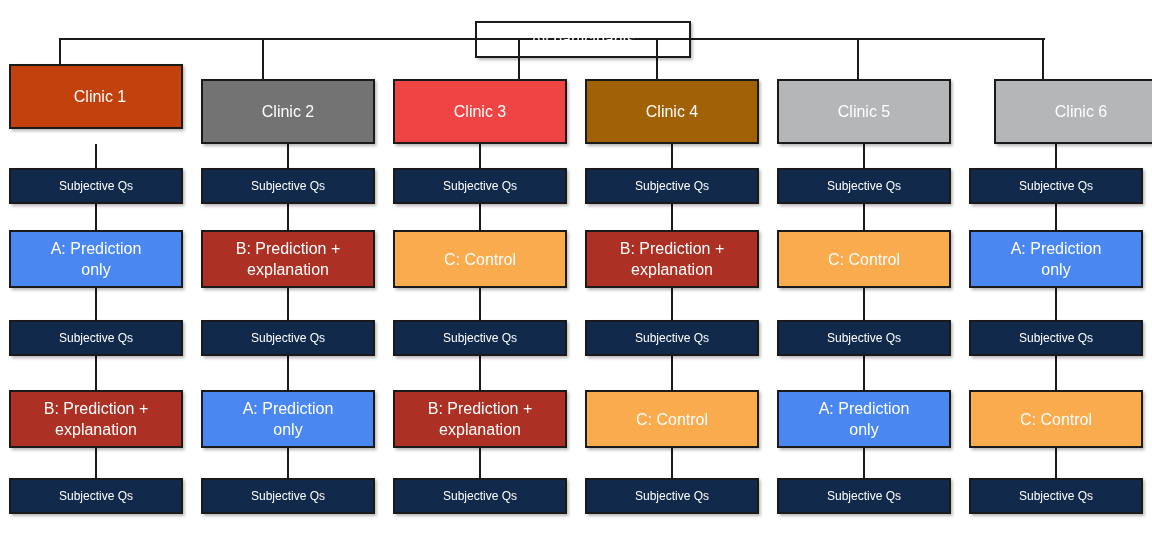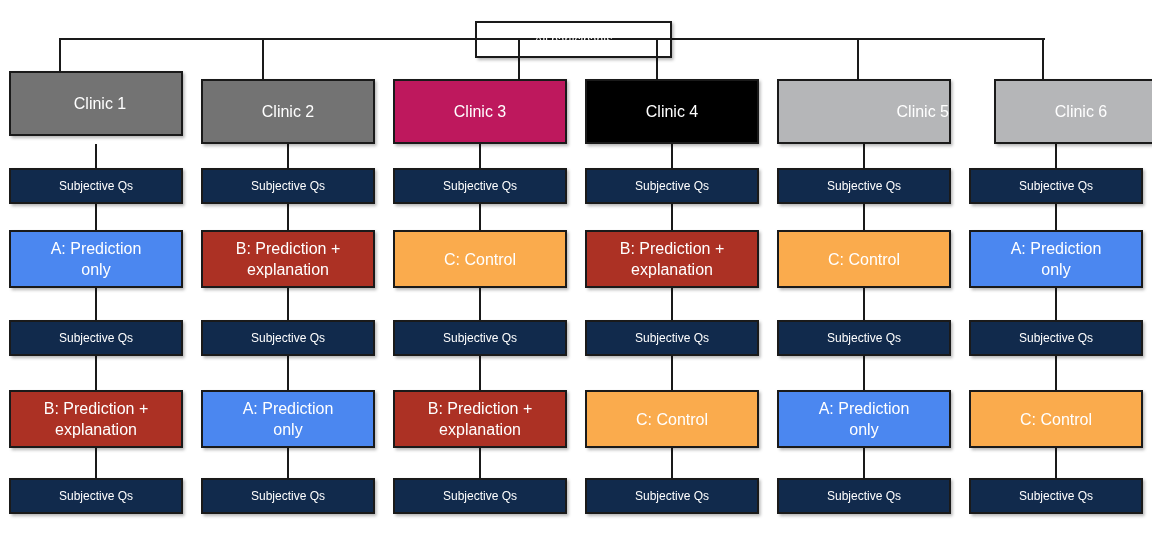--- a/index.html
+++ b/index.html
@@ -21,22 +21,22 @@
     border: 2px solid #1a1a1a;
     color: #ffffff;
     display: flex;
     align-items: center;
     justify-content: center;
     text-align: center;
     z-index: 2;
     box-shadow: 1.5px 2px 3px rgba(0,0,0,0.30);
   }
   .root-box {
-    left: 475px; top: 21px; width: 197px; height: 37px;
-    font-size: 12px;
+    left: 475px; top: 21px; width: 216px; height: 37px;
+    font-size: 16px;
     z-index: 3;
   }
   .clinic-box   { height: 65px; font-size: 16px; }
   .survey-box   { height: 36px; font-size: 12px; }
   .cond-box     { height: 58px; font-size: 16px; line-height: 21px; white-space: pre-line; }
   .connector {
     position: absolute;
     background: #1a1a1a;
     z-index: 1;
   }
@@ -51,21 +51,21 @@
     <span>All participants</span>
   </div>
   <div>
       <div class="connector h-line" style="left: 60px; top: 38px; width: 985px;"></div>
       <div class="connector v-line" style="left: 59px; top: 38px; height: 43px;"></div>
       <div class="connector v-line" style="left: 95px; top: 144px; height: 24px;"></div>
       <div class="connector v-line" style="left: 95px; top: 203px; height: 27px;"></div>
       <div class="connector v-line" style="left: 95px; top: 288px; height: 32px;"></div>
       <div class="connector v-line" style="left: 95px; top: 356px; height: 34px;"></div>
       <div class="connector v-line" style="left: 95px; top: 448px; height: 30px;"></div>
-      <div class="box clinic-box" style="left: 9px; top: 71px; width: 174px; background: #737373; padding-left: 8px;">
+      <div class="box clinic-box" style="left: 9px; top: 64px; width: 174px; background: #c2410c; padding-left: 8px;">
         <span>Clinic 1</span>
       </div>
       <div class="box survey-box" style="left: 9px; top: 168px; width: 174px; background: rgb(17, 42, 76);">
         <span>Subjective Qs</span>
       </div>
       <div class="box survey-box" style="left: 9px; top: 320px; width: 174px; background: rgb(17, 42, 76);">
         <span>Subjective Qs</span>
       </div>
       <div class="box survey-box" style="left: 9px; top: 478px; width: 174px; background: rgb(17, 42, 76);">
         <span>Subjective Qs</span>
@@ -95,63 +95,63 @@
       <div class="box cond-box" style="left: 201px; top: 230px; width: 174px; background: rgb(172, 49, 36);"><span>B: Prediction +
 explanation</span></div>
       <div class="box cond-box" style="left: 201px; top: 390px; width: 174px; background: rgb(75, 135, 240);"><span>A: Prediction
 only</span></div>
       <div class="connector v-line" style="left: 518px; top: 38px; height: 43px;"></div>
       <div class="connector v-line" style="left: 479px; top: 144px; height: 24px;"></div>
       <div class="connector v-line" style="left: 479px; top: 203px; height: 27px;"></div>
       <div class="connector v-line" style="left: 479px; top: 288px; height: 32px;"></div>
       <div class="connector v-line" style="left: 479px; top: 356px; height: 34px;"></div>
       <div class="connector v-line" style="left: 479px; top: 448px; height: 30px;"></div>
-      <div class="box clinic-box" style="left: 393px; top: 79px; width: 174px; background: #be185d;">
+      <div class="box clinic-box" style="left: 393px; top: 79px; width: 174px; background: #ef4444;">
         <span>Clinic 3</span>
       </div>
       <div class="box survey-box" style="left: 393px; top: 168px; width: 174px; background: rgb(17, 42, 76);">
         <span>Subjective Qs</span>
       </div>
       <div class="box survey-box" style="left: 393px; top: 320px; width: 174px; background: rgb(17, 42, 76);">
         <span>Subjective Qs</span>
       </div>
       <div class="box survey-box" style="left: 393px; top: 478px; width: 174px; background: rgb(17, 42, 76);">
         <span>Subjective Qs</span>
       </div>
       <div class="box cond-box" style="left: 393px; top: 230px; width: 174px; background: rgb(250, 171, 77);"><span>C: Control</span></div>
       <div class="box cond-box" style="left: 393px; top: 390px; width: 174px; background: rgb(172, 49, 36);"><span>B: Prediction +
 explanation</span></div>
       <div class="connector v-line" style="left: 656px; top: 38px; height: 43px;"></div>
       <div class="connector v-line" style="left: 671px; top: 144px; height: 24px;"></div>
       <div class="connector v-line" style="left: 671px; top: 203px; height: 27px;"></div>
       <div class="connector v-line" style="left: 671px; top: 288px; height: 32px;"></div>
       <div class="connector v-line" style="left: 671px; top: 356px; height: 34px;"></div>
       <div class="connector v-line" style="left: 671px; top: 448px; height: 30px;"></div>
-      <div class="box clinic-box" style="left: 585px; top: 79px; width: 174px; background: #000000;">
+      <div class="box clinic-box" style="left: 585px; top: 79px; width: 174px; background: #a16207;">
         <span>Clinic 4</span>
       </div>
       <div class="box survey-box" style="left: 585px; top: 168px; width: 174px; background: rgb(17, 42, 76);">
         <span>Subjective Qs</span>
       </div>
       <div class="box survey-box" style="left: 585px; top: 320px; width: 174px; background: rgb(17, 42, 76);">
         <span>Subjective Qs</span>
       </div>
       <div class="box survey-box" style="left: 585px; top: 478px; width: 174px; background: rgb(17, 42, 76);">
         <span>Subjective Qs</span>
       </div>
       <div class="box cond-box" style="left: 585px; top: 230px; width: 174px; background: rgb(172, 49, 36);"><span>B: Prediction +
 explanation</span></div>
       <div class="box cond-box" style="left: 585px; top: 390px; width: 174px; background: rgb(250, 171, 77);"><span>C: Control</span></div>
       <div class="connector v-line" style="left: 857px; top: 38px; height: 43px;"></div>
       <div class="connector v-line" style="left: 863px; top: 144px; height: 24px;"></div>
       <div class="connector v-line" style="left: 863px; top: 203px; height: 27px;"></div>
       <div class="connector v-line" style="left: 863px; top: 288px; height: 32px;"></div>
       <div class="connector v-line" style="left: 863px; top: 356px; height: 34px;"></div>
       <div class="connector v-line" style="left: 863px; top: 448px; height: 30px;"></div>
-      <div class="box clinic-box" style="left: 777px; top: 79px; width: 174px; background: rgb(181, 182, 184); justify-content: flex-end;">
+      <div class="box clinic-box" style="left: 777px; top: 79px; width: 174px; background: rgb(181, 182, 184);">
         <span>Clinic 5</span>
       </div>
       <div class="box survey-box" style="left: 777px; top: 168px; width: 174px; background: rgb(17, 42, 76);">
         <span>Subjective Qs</span>
       </div>
       <div class="box survey-box" style="left: 777px; top: 320px; width: 174px; background: rgb(17, 42, 76);">
         <span>Subjective Qs</span>
       </div>
       <div class="box survey-box" style="left: 777px; top: 478px; width: 174px; background: rgb(17, 42, 76);">
         <span>Subjective Qs</span>

